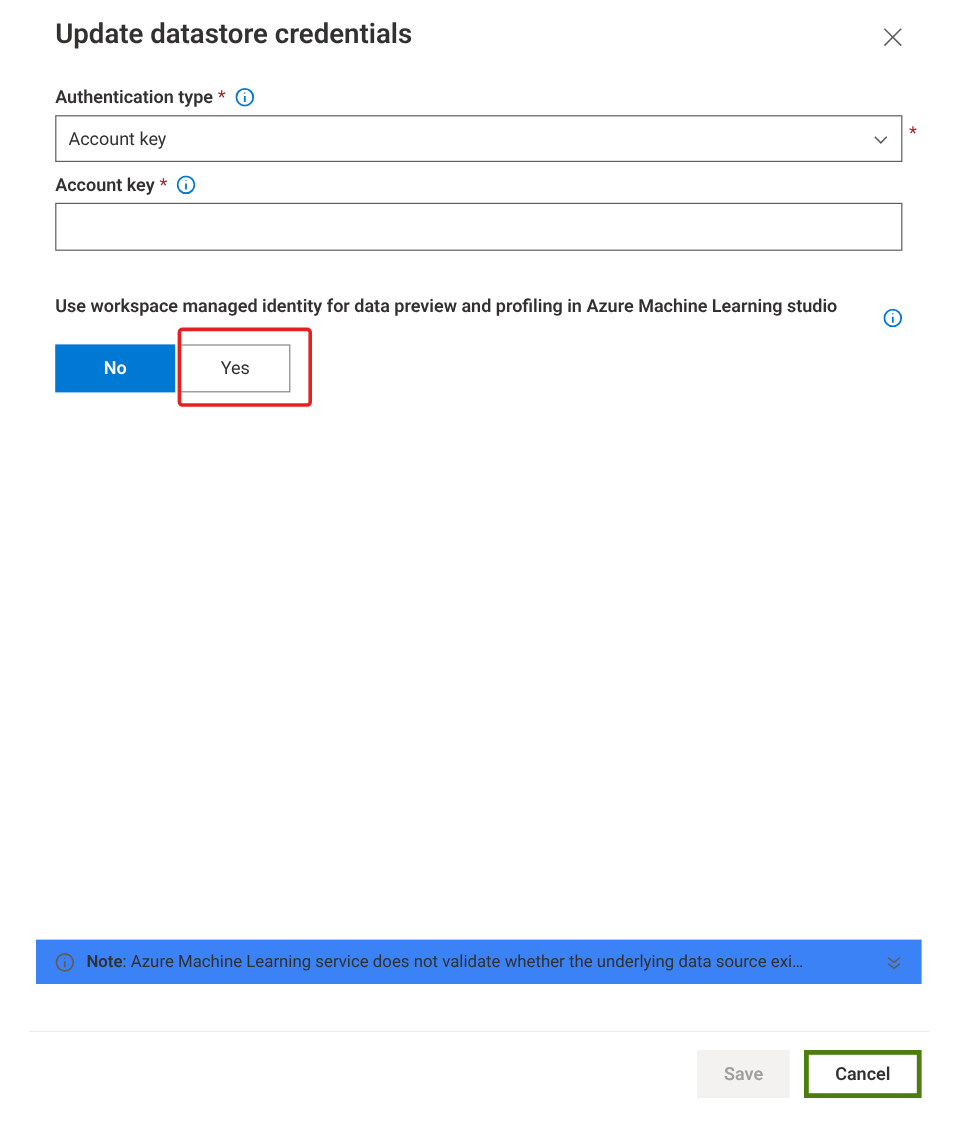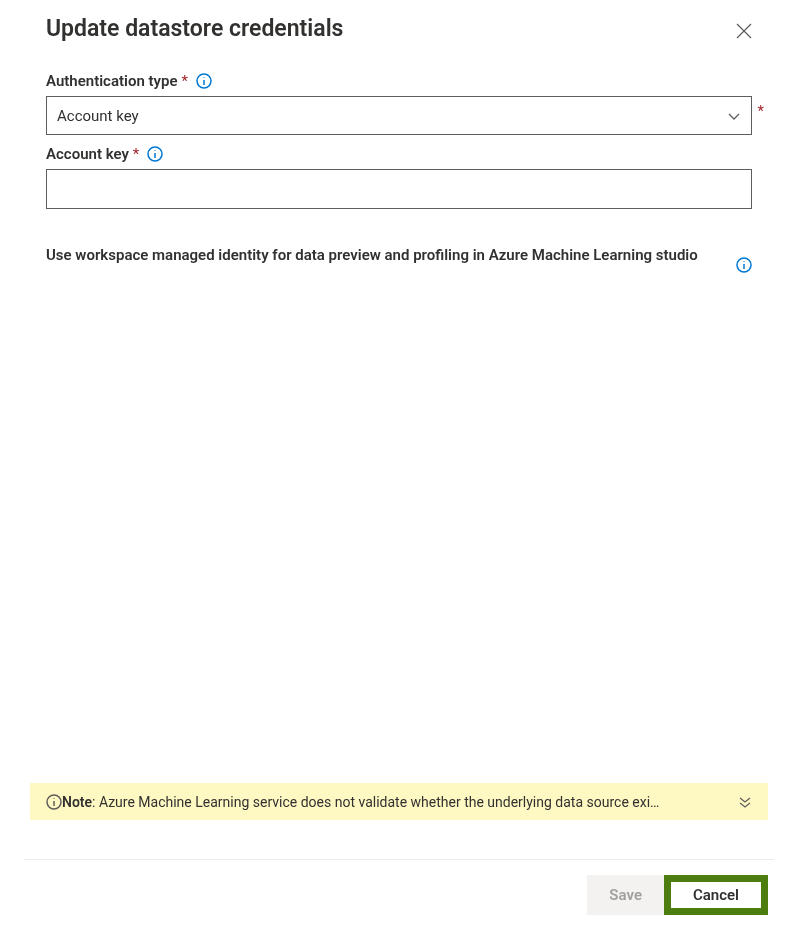--- a/index.html
+++ b/index.html
@@ -137,26 +137,26 @@
       pointer-events: none;
       top: -14px;
       left: 102px;
     }
     .toggle-wrap { position: relative; display: inline-block; }
     .note-bar {
       position: absolute;
       left: 30px;
       right: 30px;
       bottom: 130px;
-      background: #fef9c3;
+      background: #3b82f6;
       height: 37px;
       display: flex;
       align-items: center;
       padding: 0 16px;
-      gap: 0;
+      gap: 10px;
     }
     .note-icon {
       width: 16px;
       height: 16px;
       stroke: #605e5c;
       stroke-width: 1.5;
       fill: none;
       flex-shrink: 0;
     }
     .note-text {
@@ -183,40 +183,41 @@
       right: 24px;
       bottom: 90px;
       height: 1px;
       background: #edebe9;
     }
     .footer {
       position: absolute;
       right: 30px;
       bottom: 35px;
       display: flex;
+      gap: 12px;
     }
     .btn {
       height: 40px;
       padding: 0 22px;
       font-size: 15px;
       font-weight: 600;
       cursor: pointer;
       display: flex;
       align-items: center;
       justify-content: center;
     }
     .btn-save {
       background: #f3f2f1;
       color: #a19f9d;
       border: none;
     }
     .btn-cancel {
       background: #ffffff;
       color: #323130;
-      border: 7px solid #4d7c0f;
+      border: 4px solid #4d7c0f;
     }
   </style>
 </head>
 <body>
 
 <div class="panel">
   <div class="header">
     <div class="title">Update datastore credentials</div>
     <svg class="close-icon" viewBox="0 0 16 16">
       <line x1="1" y1="1" x2="15" y2="15"></line>
@@ -258,20 +259,27 @@
 
   <div class="toggle-section">
     <div class="toggle-label-row">
       <div class="toggle-label">Use workspace managed identity for data preview and profiling in Azure Machine Learning studio</div>
       <svg class="info-icon" style="margin-top:12px" viewBox="0 0 16 16">
         <circle cx="8" cy="8" r="7"></circle>
         <line x1="8" y1="7" x2="8" y2="12"></line>
         <circle cx="8" cy="4.5" r="0.6" fill="#0078d4" stroke="none"></circle>
       </svg>
     </div>
+    <div class="toggle-wrap">
+      <div class="toggle-buttons">
+        <div class="toggle-btn no">No</div>
+        <div class="toggle-btn yes">Yes</div>
+      </div>
+      <div class="highlight-box"></div>
+    </div>
   </div>
 </div>
 
 <div class="note-bar">
   <svg class="note-icon" viewBox="0 0 16 16">
     <circle cx="8" cy="8" r="7"></circle>
     <line x1="8" y1="7" x2="8" y2="12"></line>
     <circle cx="8" cy="4.5" r="0.6" fill="#605e5c" stroke="none"></circle>
   </svg>
   <div class="note-text">

